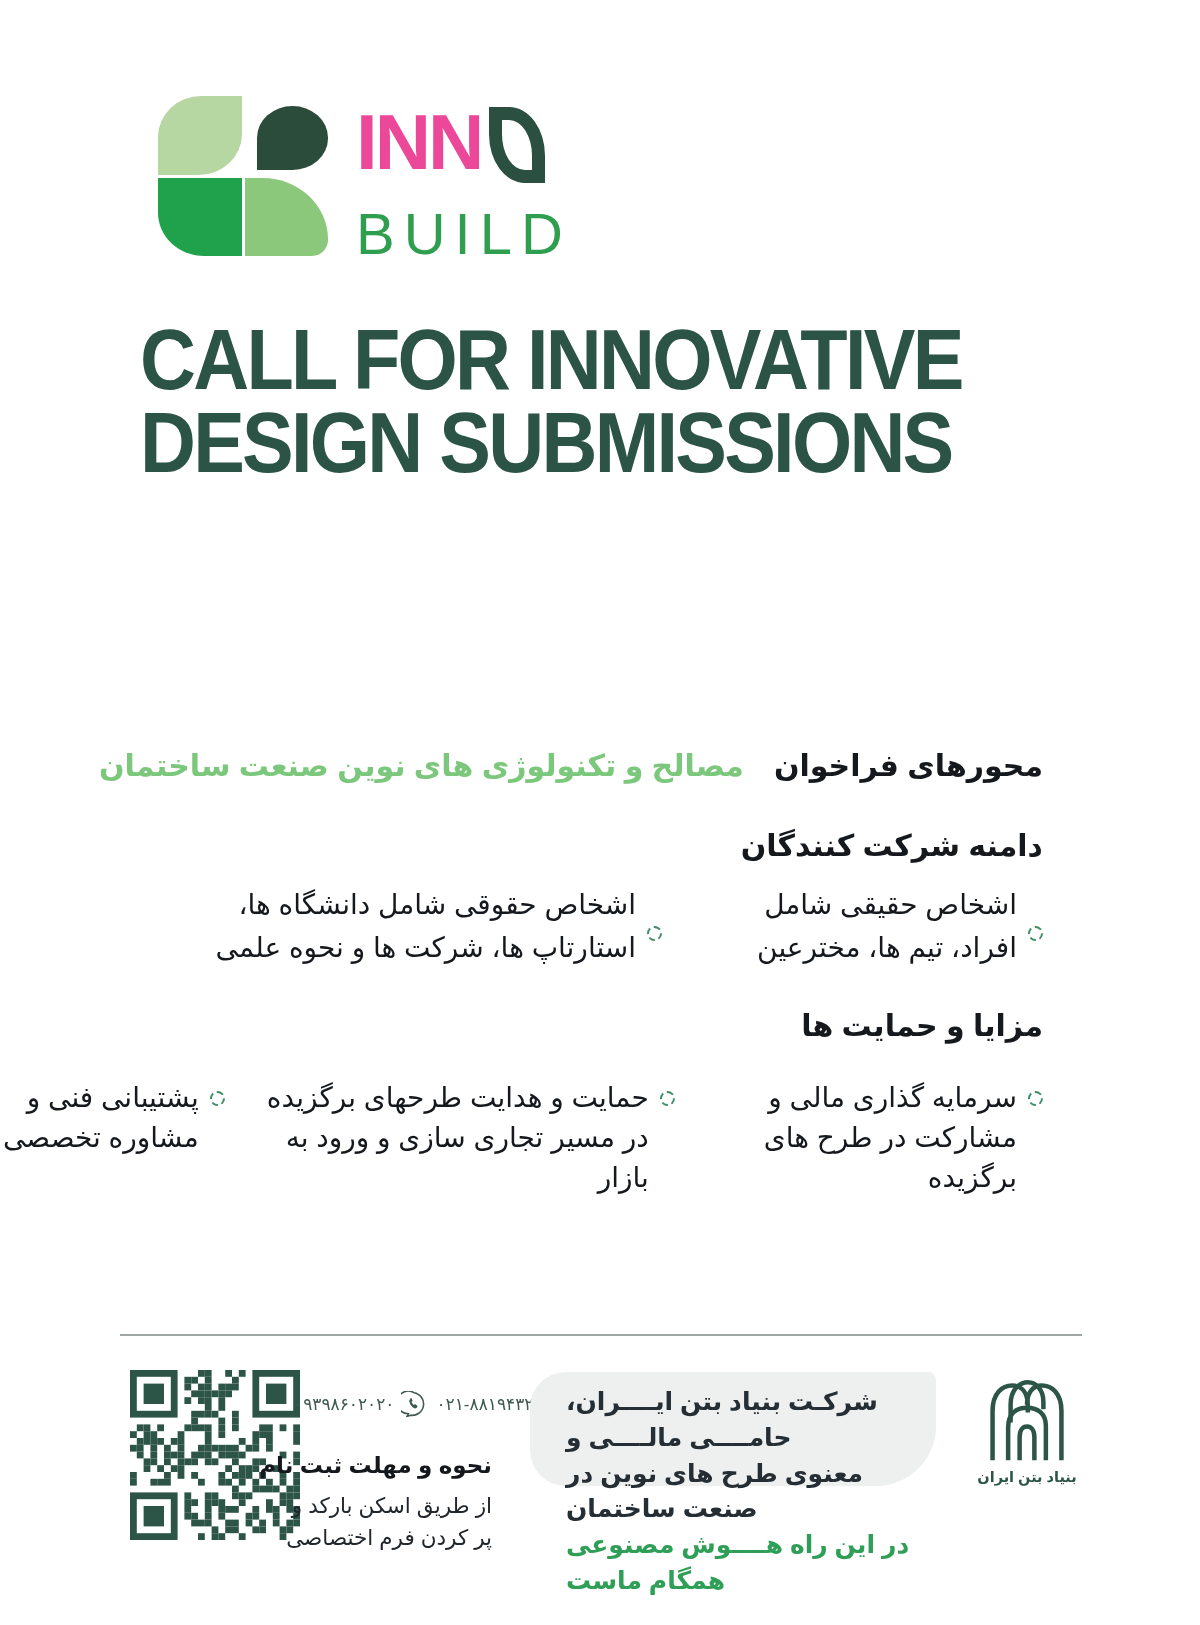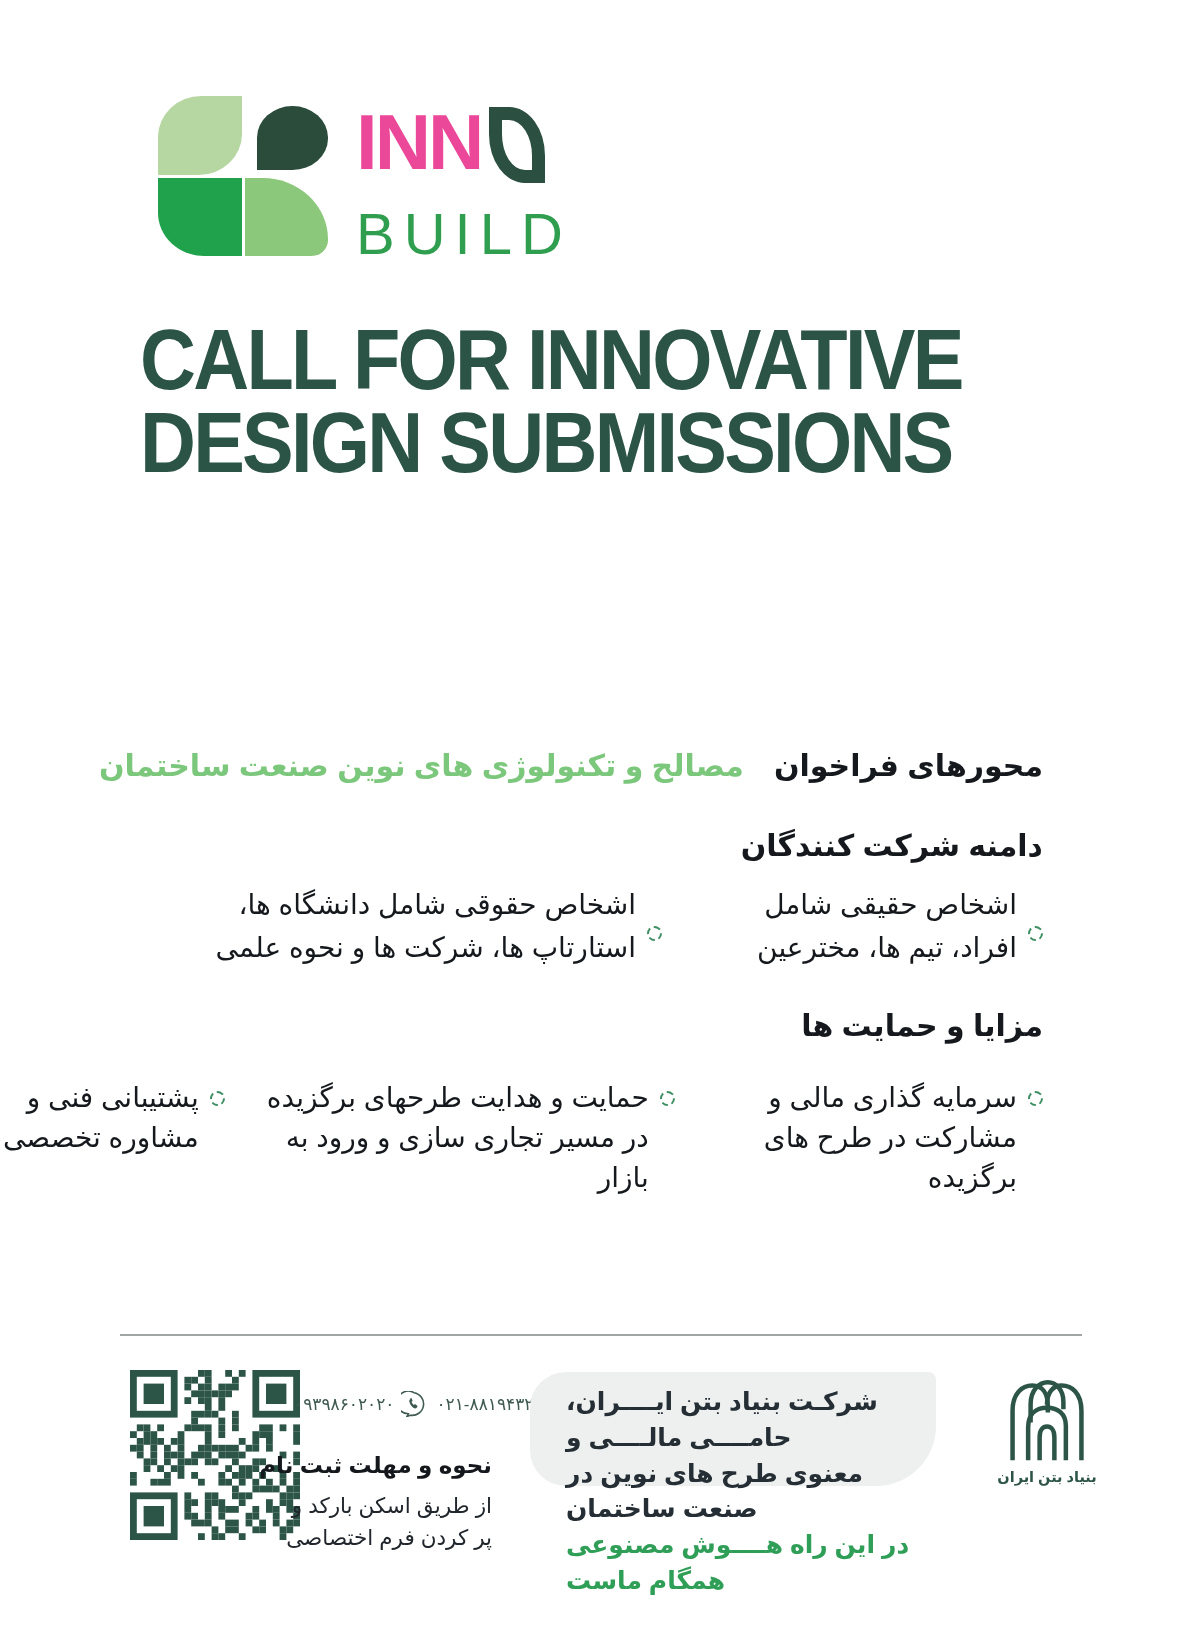--- a/index.html
+++ b/index.html
@@ -70,21 +70,21 @@
 
   .reg { position:absolute; right:708px; top:1452px; direction:rtl; text-align:right; }
   .reg-title { font-size:23px; font-weight:bold; color:#14181C; }
   .reg-desc { margin-top:11px; font-size:21.5px; line-height:1.5; color:#20262B; }
   .reg-desc span { display:block; }
 
   .sponsor-box { position:absolute; left:530px; top:1372px; width:406px; height:114px; background:#EDF0EE; border-radius:36px 8px 60px 36px; direction:rtl; text-align:left; padding:12px 26px 0 36px; font-size:25px; line-height:1.43; font-weight:600; color:#252E35; }
   .sponsor-box span { display:block; }
   .sponsor-box .hl-green { color:#2F9E57; font-weight:700; }
 
-  .sponsor-logo { position:absolute; left:975px; top:1374px; width:104px; text-align:center;margin-left:20px; }
+  .sponsor-logo { position:absolute; left:975px; top:1374px; width:104px; text-align:center; }
   .sponsor-logo svg { width:82px; height:92px; display:block; margin:0 auto; }
   .sponsor-caption { margin-top:3px; font-size:14.5px; font-weight:bold; color:#2D5547; direction:rtl; white-space:nowrap; }
 </style>
 </head>
 <body>
 
 <div class="page">
 
   <header class="brand-row">
     <div class="logo-mark">

